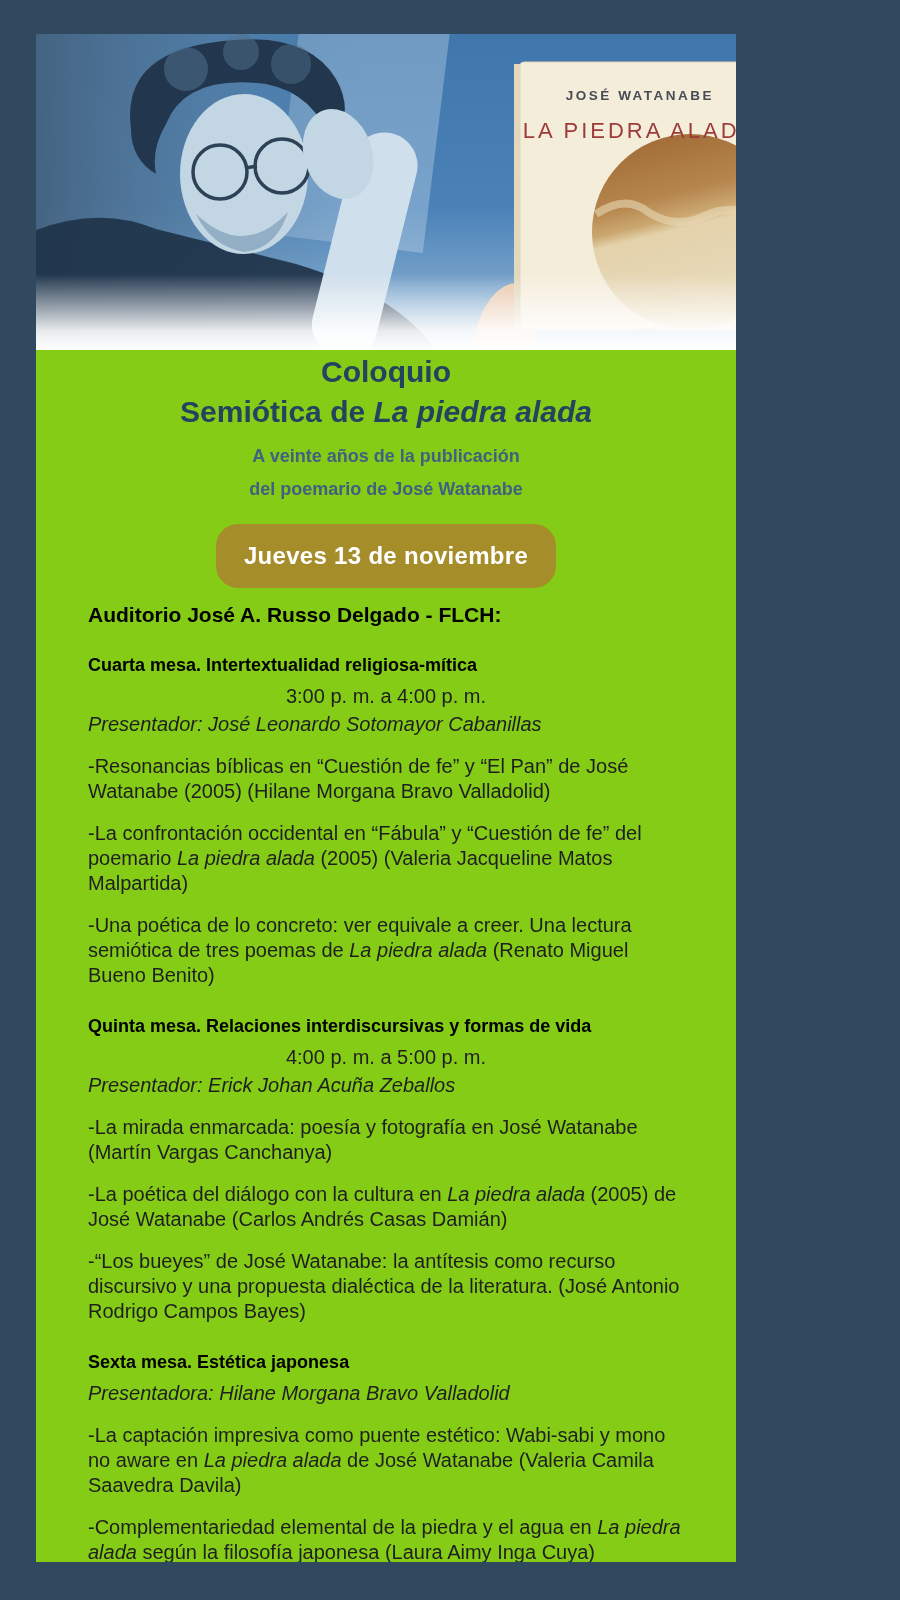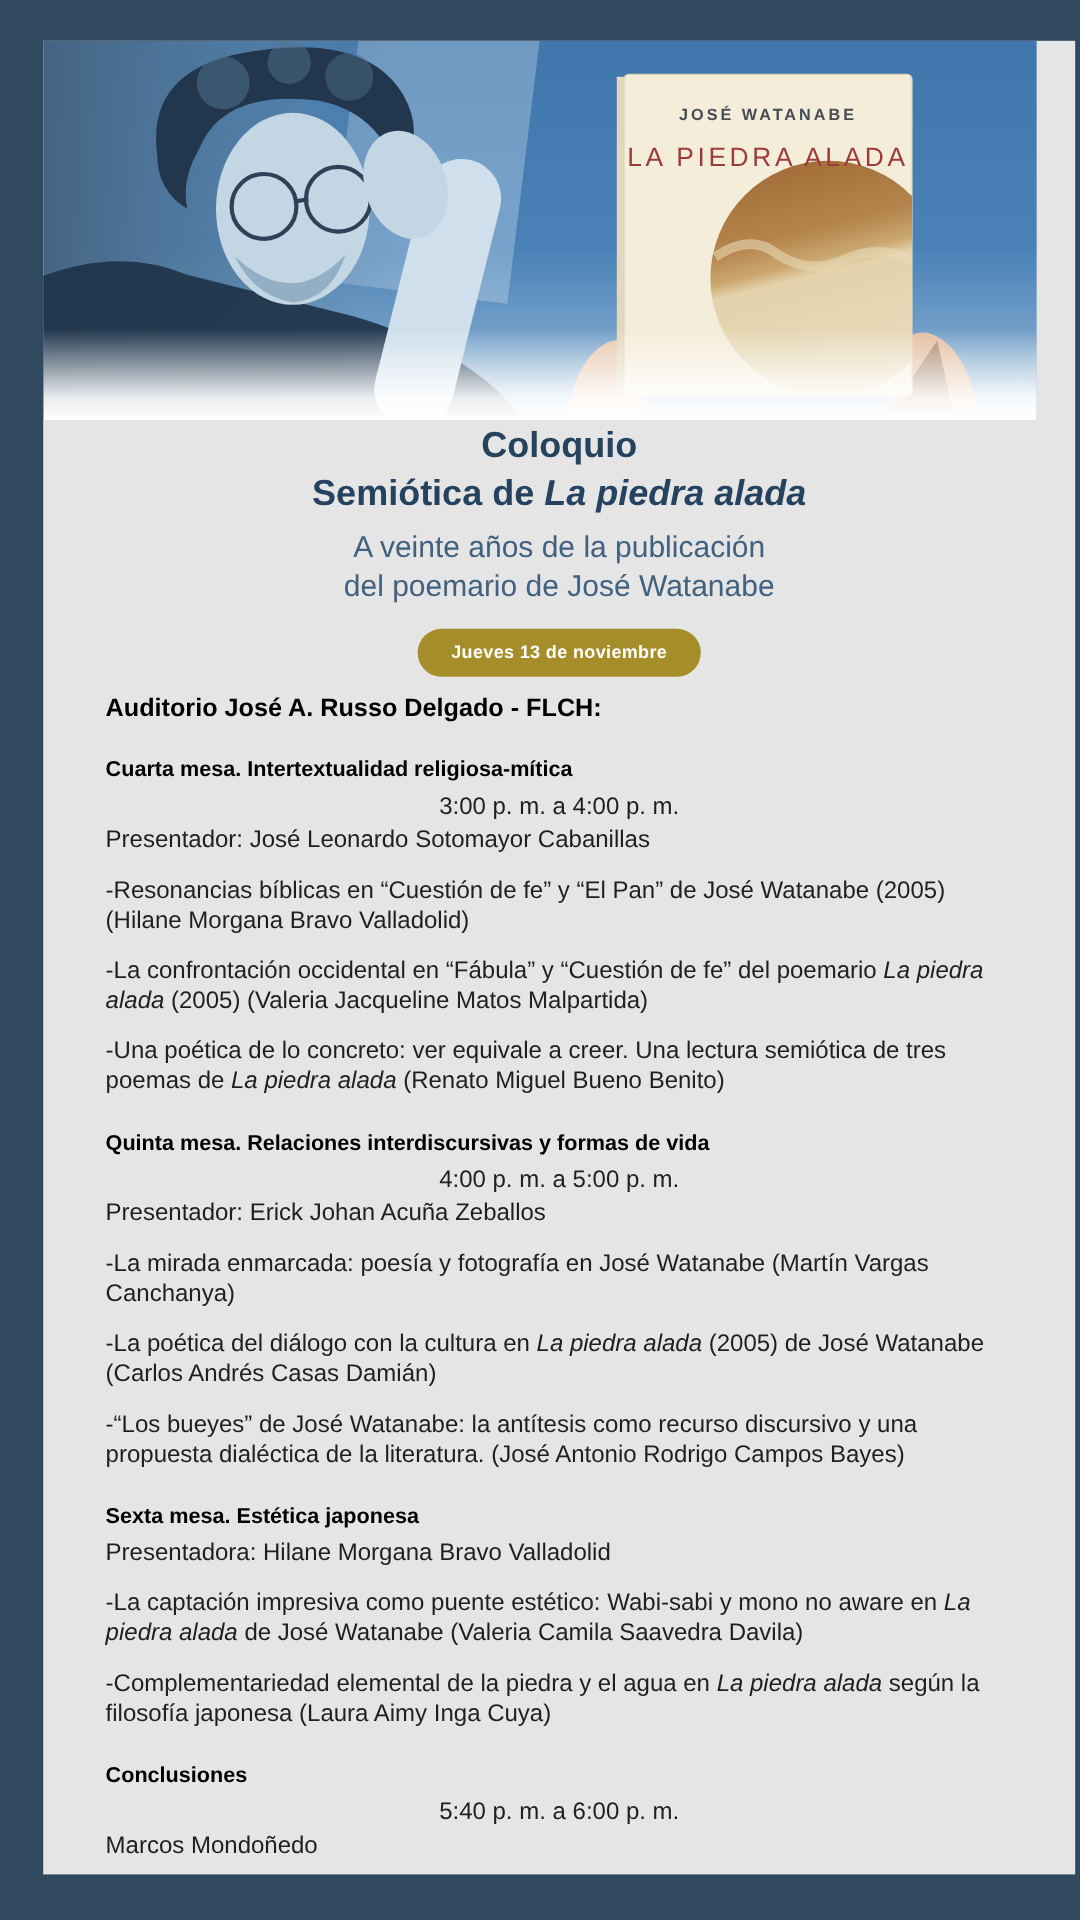--- a/index.html
+++ b/index.html
@@ -3,54 +3,54 @@
 <meta charset="utf-8">
 <style>
   html,body{margin:0;padding:0;}
   body{
     width:900px;height:1600px;position:relative;
     background:#31495e;
     font-family:"Liberation Sans", sans-serif;
     -webkit-font-smoothing:antialiased;
   }
   .card{
-    position:absolute;left:36px;top:34px;width:860px;height:1528px;
-    background:#e5e5e5;overflow:hidden;
+    position:absolute;left:36px;top:34px;width:700px;height:1528px;
+    background:#84cc16;overflow:hidden;
   }
   .photo{position:relative;width:828px;height:316px;display:block;}
   .photo svg{display:block;}
   .titles{text-align:center;margin-top:2px;}
   .title-line1{
     font-size:30px;line-height:40px;font-weight:700;color:#25425f;margin:0;
   }
   .title-line2{
     font-size:30px;line-height:40px;font-weight:700;color:#25425f;margin:0;
   }
   .title-line2 em{font-style:italic;}
   .subtitle{
-    margin-top:8px;font-size:25px;line-height:33px;font-weight:400;color:#41617f;
+    margin-top:8px;font-size:18px;line-height:33px;font-weight:700;color:#41617f;
   }
   .badge-row{text-align:center;margin-top:18px;}
   .badge{
     display:inline-block;background:#a58d2a;color:#ffffff;
-    font-size:15px;font-weight:700;line-height:22px;
-    padding:9px 28px;border-radius:22px;letter-spacing:0.3px;
+    font-size:24px;font-weight:700;line-height:22px;
+    padding:21px 28px;border-radius:22px;letter-spacing:0.3px;
   }
   .content{
     padding:14px 52px 0 52px;
     font-size:20px;line-height:25px;color:#1f1f1f;
   }
   .venue{font-weight:700;color:#000;font-size:21px;margin:0 0 4px 0;}
   .block{margin:0;}
   .bheading{
     font-size:18px;font-weight:700;color:#000;
     margin:26px 0 6px 0;
   }
   .btime{margin:0 0 3px 0;text-align:center;}
-  .bpresenter{margin:0;}
+  .bpresenter{margin:0;font-style:italic;}
   .item{margin:17px 0 0 0;}
   .item em{font-style:italic;}
 </style>
 </head>
 <body>
 
 <div class="card">
 
   <div class="photo">
     <svg width="828" height="316" viewBox="0 0 828 316">

